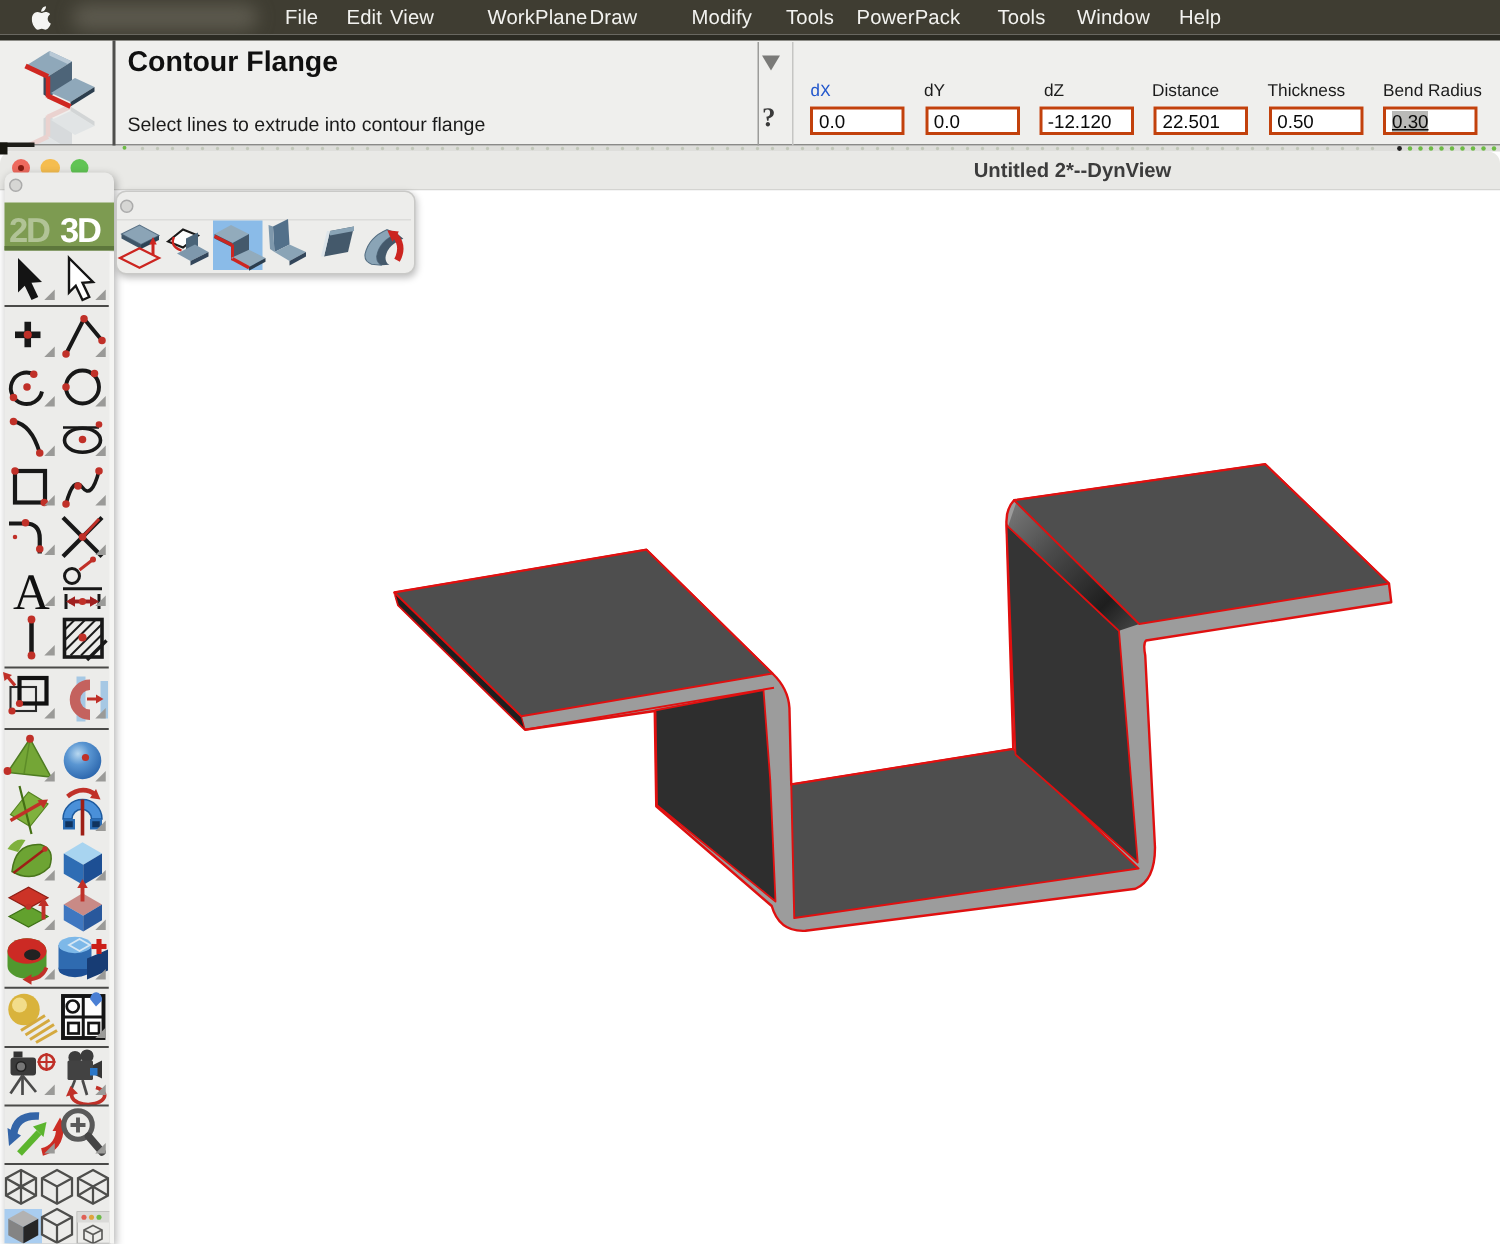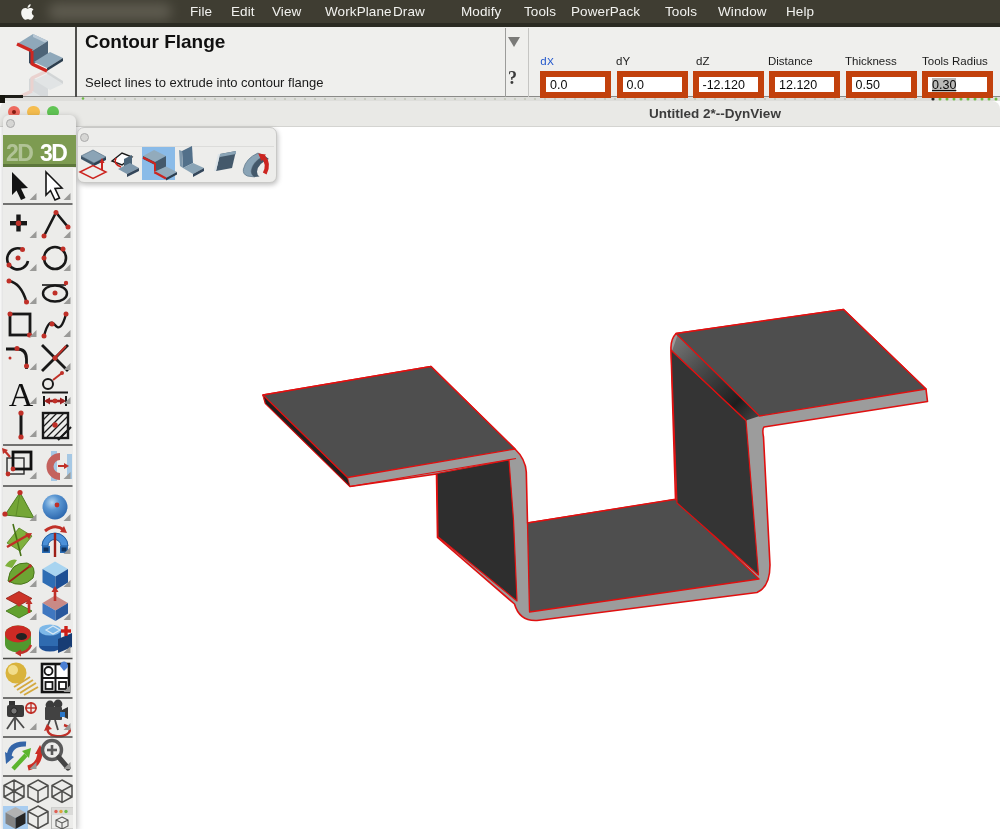--- a/index.html
+++ b/index.html
@@ -16,21 +16,21 @@
   
   #opttb{left:0;top:26px;width:1000px;height:70px;background:#efefed;z-index:40;border-bottom:1px solid #8a8a88;}
   #tbsep1{left:75px;top:27px;width:1.5px;height:70px;background:#4e4e4c;z-index:41;}
   #tbsep2{left:505px;top:28px;width:1px;height:69px;background:#9c9c9a;z-index:41;}
   #tbsep3{left:528px;top:28px;width:1px;height:69px;background:#c5c5c3;z-index:41;}
   #cftitle{left:85px;top:31px;font-size:19px;font-weight:bold;color:#101010;z-index:41;}
   #cfsub{left:85px;top:75px;font-size:13px;color:#1a1a1a;z-index:41;}
   #tbdrop{left:507px;top:36px;z-index:41;}
   #tbq{left:508px;top:68px;font-size:18px;font-weight:bold;color:#3a3a3a;z-index:41;font-family:"Liberation Serif",serif;}
   .flbl{position:absolute;top:55px;font-size:11.5px;color:#1c1c1c;z-index:41;}
-  .fbox{position:absolute;top:71px;width:55px;height:14px;background:#fff;border:6px solid #c2410c;
+  .fbox{position:absolute;top:71px;width:55px;height:14px;background:#fff;border:2px solid #c2410c;
         font-size:12.5px;color:#0a0a0a;padding:1px 0 0 4px;z-index:41;}
   
   #gapstrip{left:0;top:97px;width:1000px;height:3.5px;background:#dededb;z-index:39;}
   #darkpatch{left:0;top:95px;width:23px;height:2.5px;background:#1d1d18;z-index:42;}
   #darkblob{left:0;top:95px;width:5px;height:8px;background:#16160f;z-index:42;}
   
   #docwin{left:0;top:100.5px;width:1000px;height:728.5px;background:#fff;border-radius:8px 8px 0 0;z-index:10;}
   #titlebar{left:0;top:100.5px;width:1000px;height:25.5px;background:#e9e9e6;border-radius:8px 8px 0 0;
     border-bottom:1px solid #d4d4d1;z-index:11;}
   #wintitle{left:0;top:105.5px;width:1430px;text-align:center;font-size:13.5px;font-weight:bold;color:#3c3c3c;z-index:12;}
@@ -91,21 +91,21 @@
   <path d="M676,333.5 L843.5,309.5 L926,389 L759.5,416 Z" fill="#4e4e4e" stroke="#e01010" stroke-width="1.3" stroke-linejoin="round"></path>
 </svg>
 
 <div class="abs" id="menubar">
   <svg style="position:absolute;left:21px;top:4px;" width="13" height="16" viewBox="0 0 14 17">
     <path fill="#f5f5f2" d="M11.62,9.05c-.02-2.13 1.74-3.16 1.82-3.21-.99-1.45-2.53-1.65-3.08-1.67-1.31-.13-2.55.77-3.21.77-.66 0-1.69-.75-2.77-.73-1.43.02-2.74.83-3.48 2.11-1.48 2.57-.38 6.38 1.07 8.47.7 1.02 1.54 2.17 2.65 2.12 1.07-.04 1.47-.68 2.76-.68 1.28 0 1.65.68 2.77.66 1.15-.02 1.88-1.04 2.58-2.06.81-1.18 1.14-2.33 1.16-2.39-.03-.01-2.23-.85-2.27-3.39zM9.5,2.81c.59-.71.98-1.71.87-2.7-.84.03-1.87.56-2.47 1.27-.54.63-1.02 1.64-.9 2.61.94.07 1.91-.47 2.5-1.18z"></path>
   </svg>
   <div id="blurpill"></div>
   <div class="mi" style="left:190px;">File</div>
   <div class="mi" style="left:231px;text-align:right;">Edit</div>
-  <div class="mi" style="left:272px;">View</div>
+  <div class="mi" style="left:260px;">View</div>
   <div class="mi" style="left:325px;">WorkPlane</div>
   <div class="mi" style="left:393px;">Draw</div>
   <div class="mi" style="left:461px;">Modify</div>
   <div class="mi" style="left:524px;">Tools</div>
   <div class="mi" style="left:571px;">PowerPack</div>
   <div class="mi" style="left:665px;">Tools</div>
   <div class="mi" style="left:718px;">Window</div>
   <div class="mi" style="left:786px;">Help</div>
 </div>
 <div class="abs" id="sliver"></div>
@@ -218,25 +218,25 @@
 <div class="abs" id="cfsub">Select lines to extrude into contour flange</div>
 <svg class="abs" id="tbdrop" width="14" height="12" viewBox="0 0 14 12">
     <path d="M1,1 L13,1 L7,11 Z" fill="#7a7a78"></path>
   </svg>
 <div class="abs" id="tbq">?</div>
 <div class="flbl" style="left:540px;color:#2257cc;font-family:Liberation Mono, monospace;">dX</div>
 <div class="flbl" style="left:616px;">dY</div>
 <div class="flbl" style="left:696px;">dZ</div>
 <div class="flbl" style="left:768px;">Distance</div>
 <div class="flbl" style="left:845px;">Thickness</div>
-<div class="flbl" style="left:922px;">Tools Radius</div>
+<div class="flbl" style="left:922px;">Bend Radius</div>
 <div class="fbox" style="left:540px;">0.0</div>
 <div class="fbox" style="left:616.5px;">0.0</div>
 <div class="fbox" style="left:692.5px;">-12.120</div>
-<div class="fbox" style="left:769px;">12.120</div>
+<div class="fbox" style="left:769px;">22.501</div>
 <div class="fbox" style="left:845.5px;">0.50</div>
 <div class="fbox" style="left:922px;"><span style="background:#b9b9b7;text-decoration:underline;">0.30</span></div>
 
 <svg class="abs" style="left:10px;top:28px;z-index:41;" width="60" height="68" viewBox="0 0 60 68">
   <g id="bigflange">
     <polygon points="7,16 23,6 38,13 22,23" fill="#8fa8ba"></polygon>
     <polygon points="23,6 38,13 38,16 23,9" fill="#b9c9d6"></polygon>
     <polygon points="22,23 38,13 38,27 22,37" fill="#4d6478"></polygon>
     <polygon points="22,23 22,37 19,35 19,21" fill="#36495c"></polygon>
     <path d="M7,16 L22,23" stroke="#cf2721" stroke-width="3.4" fill="none"></path>

